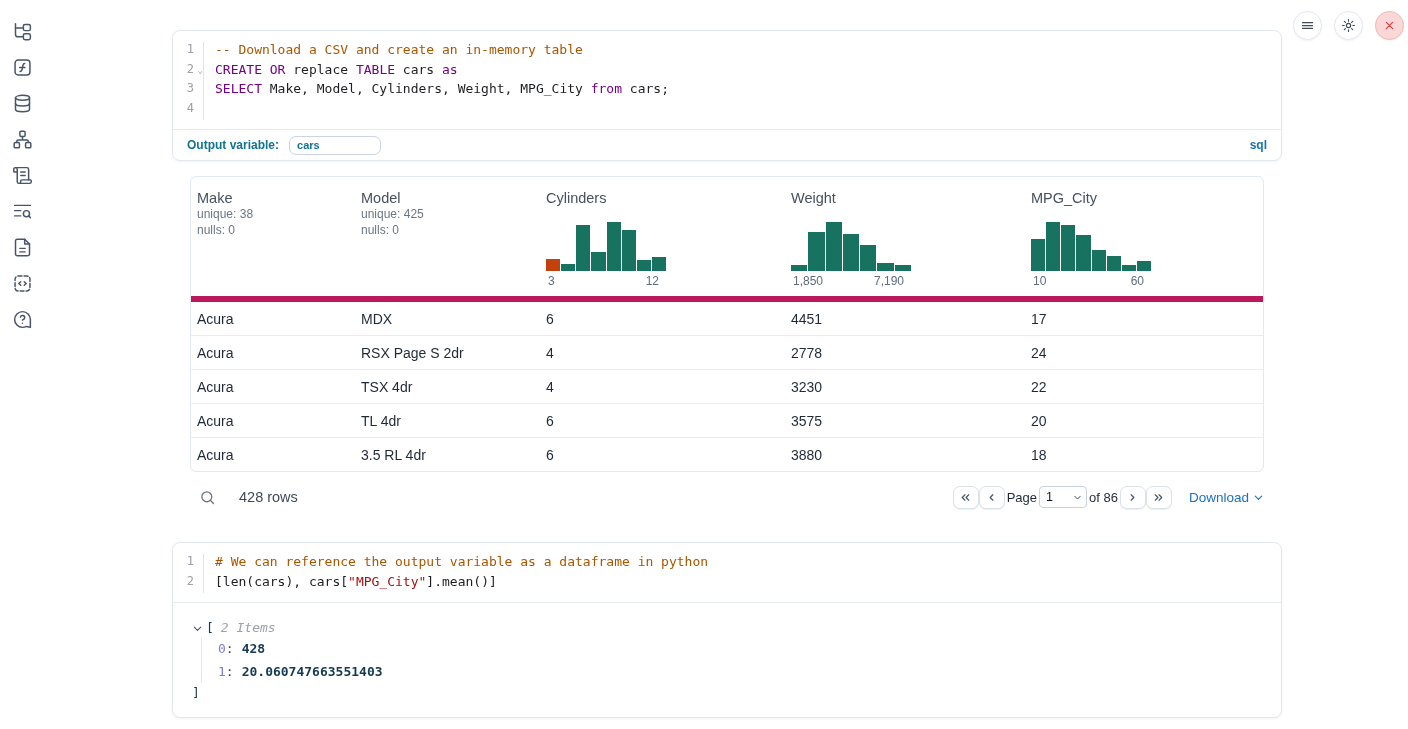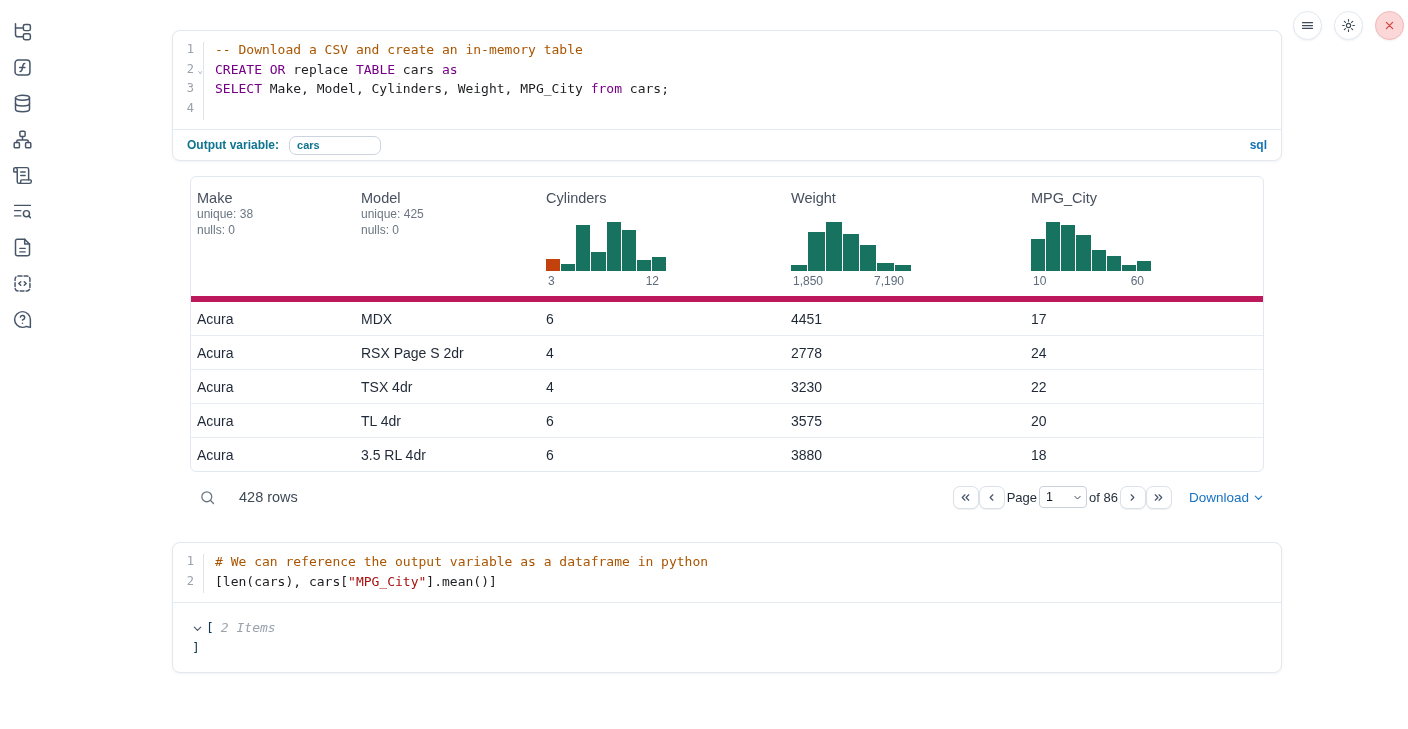--- a/index.html
+++ b/index.html
@@ -356,18 +356,22 @@
       <div class="out-area">
         <div class="tree-row1">
           <span class="tree-toggle">
             <svg viewBox="0 0 24 24" fill="none" stroke="currentColor" stroke-width="2.4" stroke-linecap="round" stroke-linejoin="round">
                 <path d="m5 9 7 7 7-7"></path>
               </svg>
           </span>
           <span class="tree-bracket">[</span>
           <span class="tree-items-label">2 Items</span>
         </div>
+        <div class="tree-children" id="tree-children">
+            <div class="tree-entry"><span class="tree-key">0</span><span class="tree-colon">:</span><span class="tree-val">428</span></div>
+            <div class="tree-entry"><span class="tree-key">1</span><span class="tree-colon">:</span><span class="tree-val">20.060747663551403</span></div>
+          </div>
         <div class="tree-close">]</div>
       </div>
     </div>
 
   </div>
 </div>
 
 </body></html>

